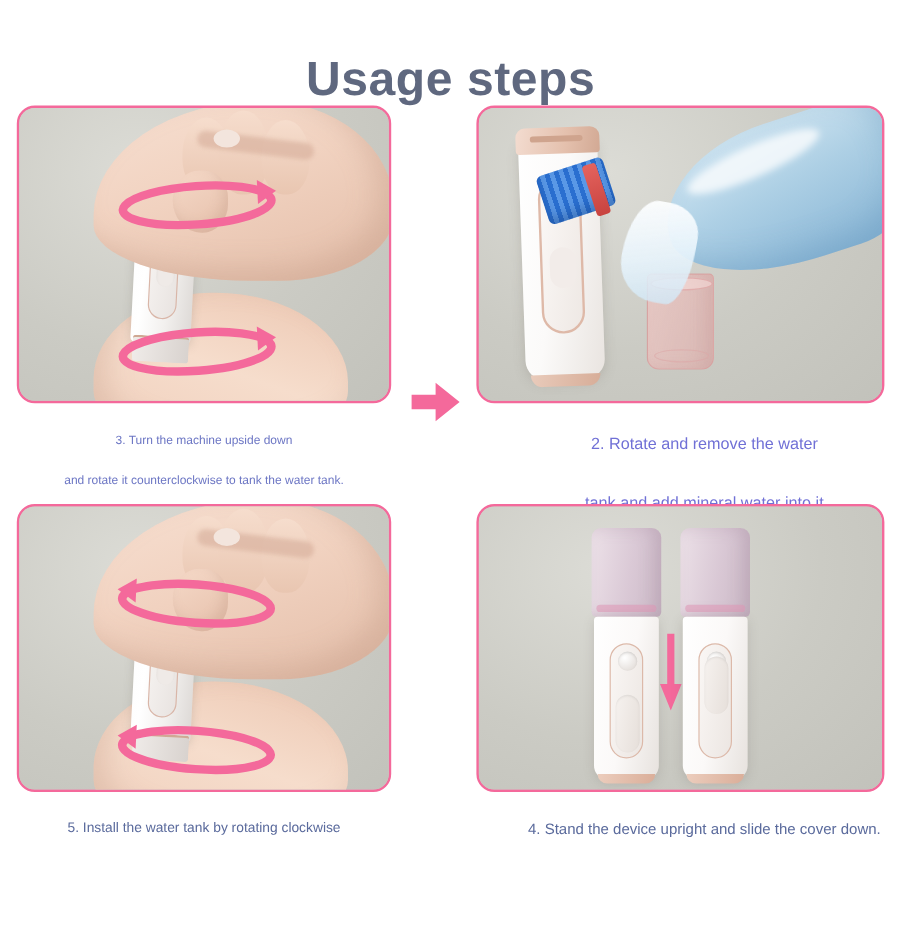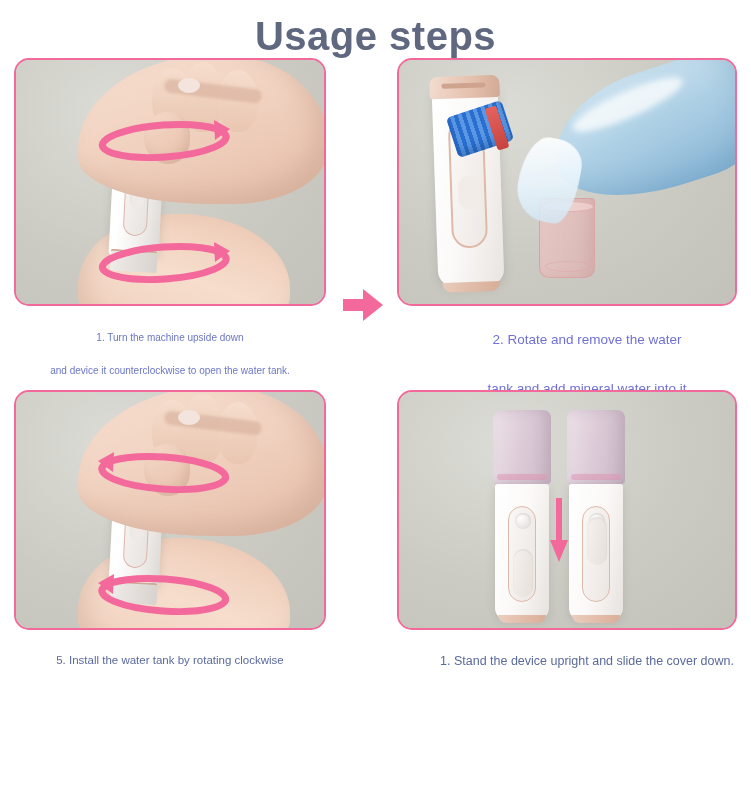--- a/index.html
+++ b/index.html
@@ -12,21 +12,21 @@
     overflow: hidden;
     position: relative;
   }
 
   .page-title {
     text-align: center;
     font-size: 40px;
     font-weight: 700;
     color: #5f687f;
     letter-spacing: 0.5px;
-    padding-top: 14px;
+    padding-top: 44px;
     line-height: 1.1;
   }
 
   .steps-grid {
     position: relative;
     width: 751px;
     padding: 0;
   }
 
   .step-row {
@@ -436,22 +436,22 @@
           </div>
           <div class="rot rot-bottom">
             <svg viewBox="0 0 180 46">
               <path d="M150 23a62 16 0 1 1-120 0 62 16 0 0 1 120 0" fill="none" stroke="#f4699b" stroke-width="7" stroke-linecap="round" stroke-dasharray="330 60" transform="rotate(-4 90 23)"></path>
               <path d="M140 6 l16 9 -15 11 z" fill="#f4699b"></path>
             </svg>
           </div>
         </div>
       </div>
       <div class="caption cap-1">
-        <span class="cap-line-1">1. Turn the machine upside down</span>
-        <span class="cap-line-2">and device it counterclockwise to open the water tank.</span>
+        <span class="cap-line-1">3. Turn the machine upside down</span>
+        <span class="cap-line-2">and rotate it counterclockwise to tank the water tank.</span>
       </div>
     </div>
 
     <div class="step-arrow arrow-row1">
       <svg viewBox="0 0 44 38">
         <path d="M2 13 h20 V3 l20 16 -20 16 V25 H2 z" fill="#f4699b"></path>
       </svg>
     </div>
 
     <div class="step-cell cell-right">
@@ -546,19 +546,19 @@
                 <div class="unit-btn btn-a"></div>
                 <div class="unit-btn btn-b"></div>
                 <div class="slide-cover cover-up"></div>
               </div>
               <div class="unit-foot"></div>
             </div>
           </div>
         </div>
       </div>
       <div class="caption cap-4">
-        <span class="cap-line-1">1. Stand the device upright and slide the cover down.</span>
+        <span class="cap-line-1">4. Stand the device upright and slide the cover down.</span>
       </div>
     </div>
 
   </div>
 
 </div>
 
 </body></html>

